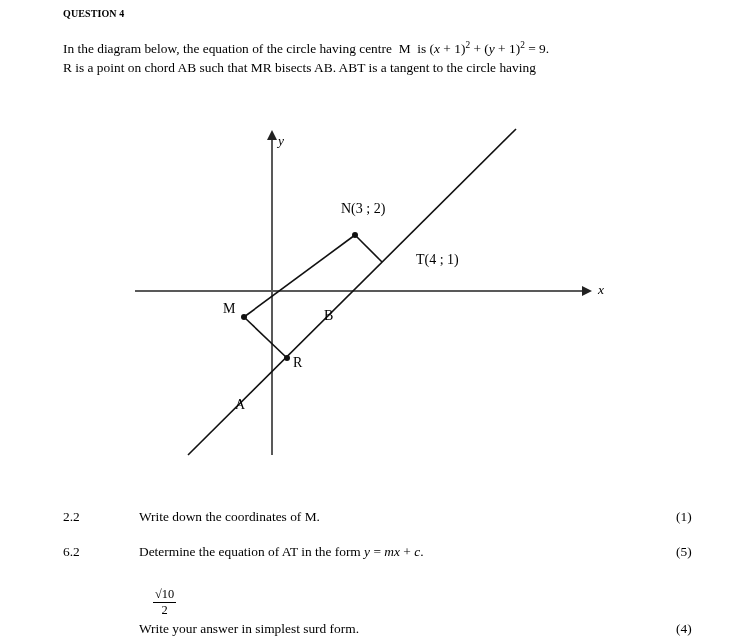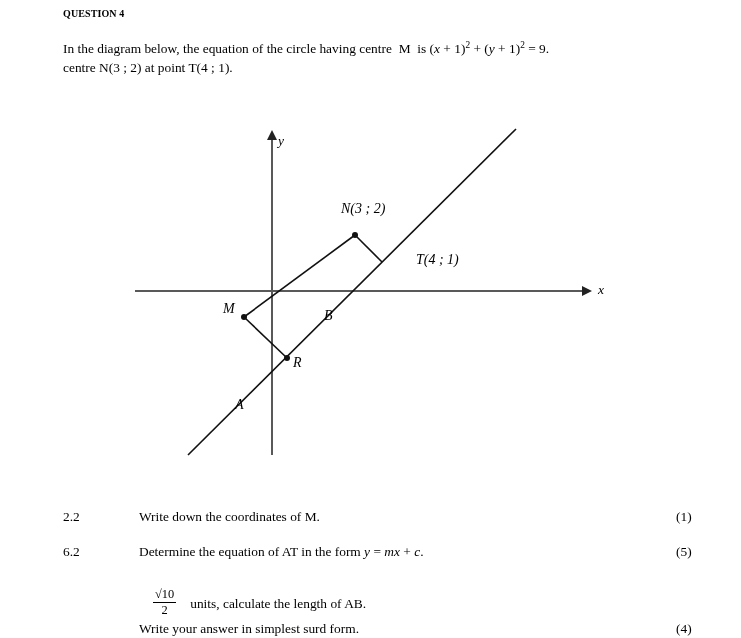--- a/index.html
+++ b/index.html
@@ -58,21 +58,20 @@
     left: 120px;
     top: 118px;
     width: 500px;
     height: 350px;
   }
   #diagram svg { display: block; }
   .dg-label {
     position: absolute;
     font-size: 14px;
     white-space: nowrap;
-    font-style: italic;
   }
   .dg-axis-label {
     position: absolute;
     font-size: 13.5px;
     font-style: italic;
     white-space: nowrap;
   }
 
   
   .q-row {
@@ -122,21 +121,21 @@
 <body>
 
 <div id="question-heading">QUESTION 4</div>
 
 <div id="intro-paragraph">
   <span class="ln just">
     <span>
       <span>In the diagram below, the equation of the circle having centre</span>&nbsp;&nbsp;<span>M</span>&nbsp;&nbsp;<span>is (</span><span class="it">x</span><span> + 1)</span><span class="sup">2</span><span> + (</span><span class="it">y</span><span> + 1)</span><span class="sup">2</span><span> = 9.</span>
     </span>
   </span>
-  <span class="ln">centre  N(3 ; 2)  at point  T(4 ; 1).</span>
+  <span class="ln">R  is a point on chord  AB  such that  MR  bisects  AB.  ABT is a tangent to the circle having</span>
 </div>
 
 <div id="diagram">
   <svg width="500" height="350" viewBox="0 0 500 350">
 
     <line id="ax-x" stroke="#595959" stroke-width="2" x1="15" y1="173" x2="463" y2="173"></line>
     <polygon id="ax-x-arrow" fill="#222222" points="472,173 462,168 462,178"></polygon>
 
     <line id="ax-y" stroke="#595959" stroke-width="2" x1="152" y1="21" x2="152" y2="337"></line>
     <polygon id="ax-y-arrow" fill="#222222" points="152,12 147,22 157,22"></polygon>
@@ -178,19 +177,19 @@
   <span class="q-num">6.2</span>
   <span class="q-text">
     <span>Determine the equation of  AT  in the form  </span><span class="it">y</span><span> = </span><span class="it">m</span><span class="it">x</span><span> + </span><span class="it">c</span><span>.</span>
   </span>
   <span class="q-marks">(5)</span>
 </div>
 
 <div class="q-row" style="top:588px;">
   <span class="q-num" style="top:24px;margin-top:48px;">4.3</span>
   <span class="q-text">
-    <span class="frac"><span class="num radic">√10</span><span class="den">2</span></span><span>units,  calculate the length of  AB.</span>
+    <span class="frac"><span class="num radic">√10</span><span class="den">2</span></span>
   </span>
 </div>
 <div class="q-row" style="top:621px;">
   <span class="q-text">Write your answer in simplest surd form.</span>
   <span class="q-marks">(4)</span>
 </div>
 
 </body></html>

